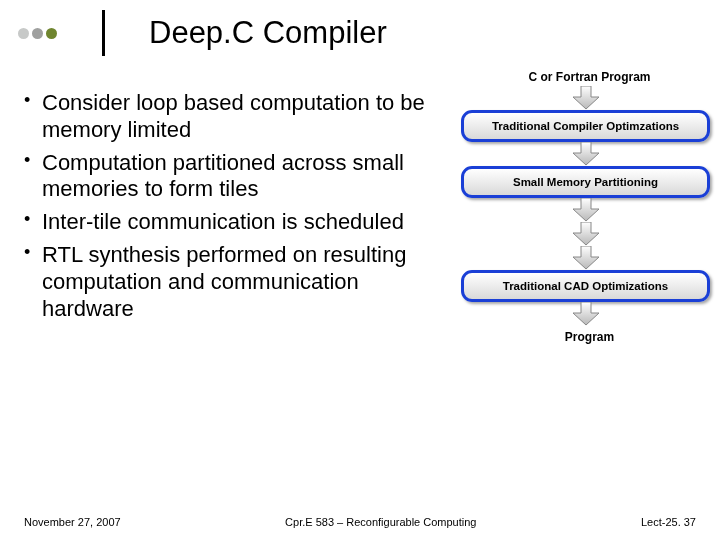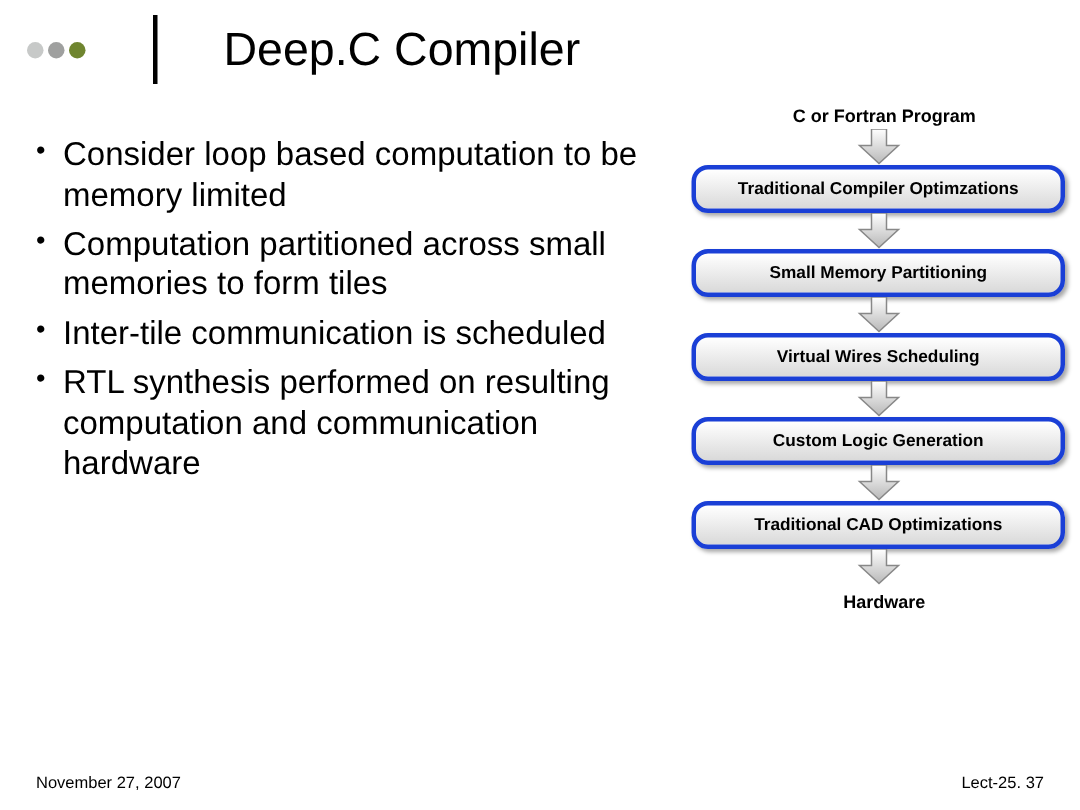--- a/index.html
+++ b/index.html
@@ -158,37 +158,36 @@
       <div class="stage"><span>Traditional Compiler Optimzations</span></div>
 
       <svg class="arrow" width="30" height="24">
           <polygon points="10,0 20,0 20,11 28,11 15,23 2,11 10,11" fill="url(#ag)" stroke="#888" stroke-width="1"></polygon>
         </svg>
       <div class="stage"><span>Small Memory Partitioning</span></div>
 
       <svg class="arrow" width="30" height="24">
           <polygon points="10,0 20,0 20,11 28,11 15,23 2,11 10,11" fill="url(#ag)" stroke="#888" stroke-width="1"></polygon>
         </svg>
-      <div class="stage"><span>Virtual Wires Scheduling</span></div>
 
       <svg class="arrow" width="30" height="24">
           <polygon points="10,0 20,0 20,11 28,11 15,23 2,11 10,11" fill="url(#ag)" stroke="#888" stroke-width="1"></polygon>
         </svg>
-      <div class="stage"><span>Custom Logic Generation</span></div>
 
       <svg class="arrow" width="30" height="24">
           <polygon points="10,0 20,0 20,11 28,11 15,23 2,11 10,11" fill="url(#ag)" stroke="#888" stroke-width="1"></polygon>
         </svg>
       <div class="stage"><span>Traditional CAD Optimizations</span></div>
 
       <svg class="arrow" width="30" height="24">
           <polygon points="10,0 20,0 20,11 28,11 15,23 2,11 10,11" fill="url(#ag)" stroke="#888" stroke-width="1"></polygon>
         </svg>
     </div>
 
-    <div class="flow-label-bottom">Hardware</div>
+    <div class="flow-label-bottom">Program</div>
   </div>
 </div>
 
 <div class="footer">
   <span>November 27, 2007</span>
+  <span>Cpr.E 583 – Reconfigurable Computing</span>
   <span>Lect-25. 37</span>
 </div>
 
 </body></html>

